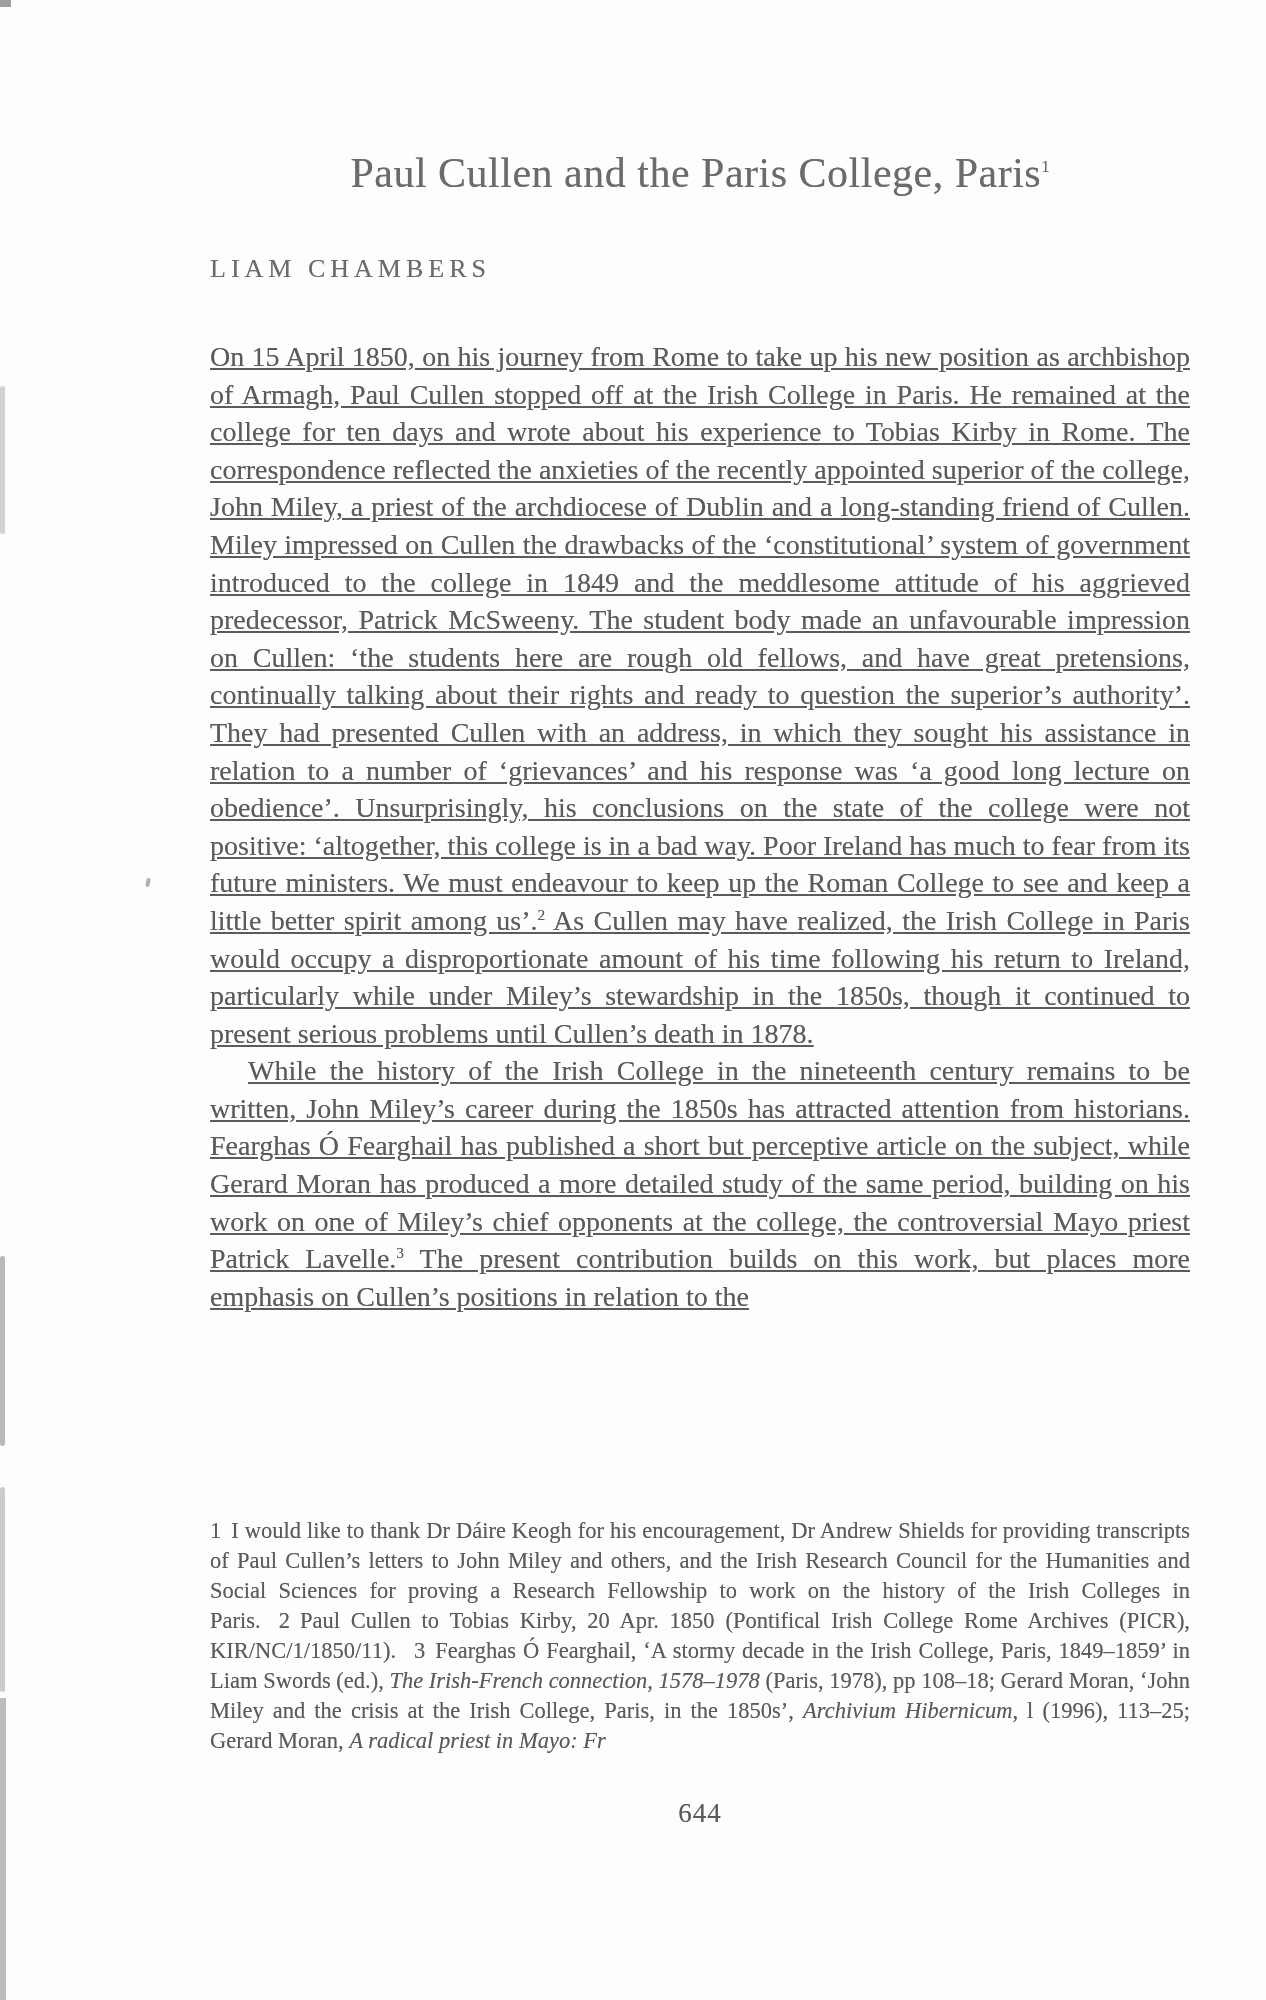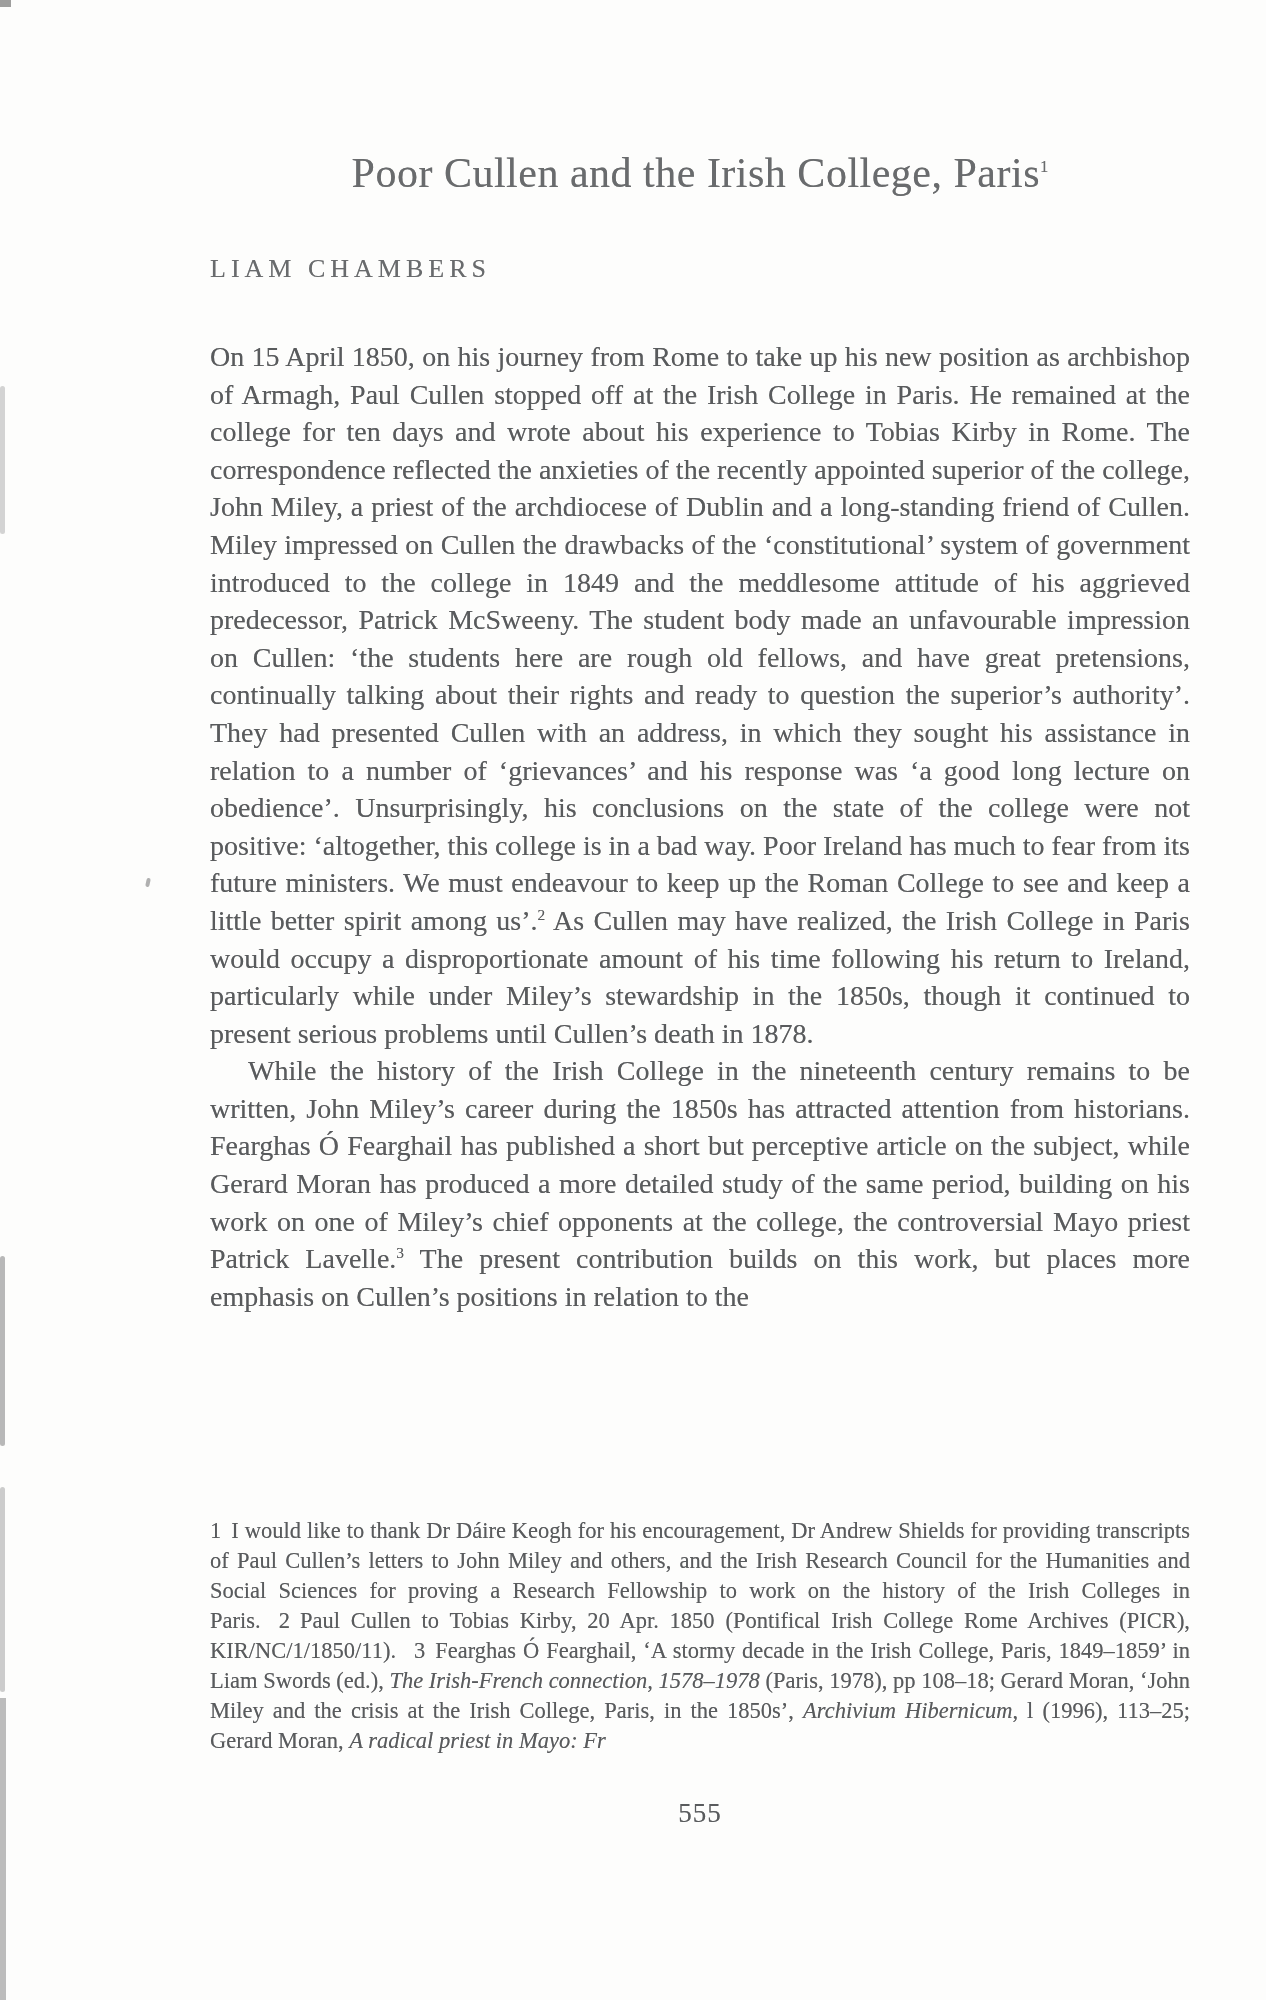--- a/index.html
+++ b/index.html
@@ -27,20 +27,21 @@
     color:var(--title-ink,#696b6d);
     text-shadow:0 0 .5px rgba(100,100,100,.5);
   }
 
   .body-text{
     position:absolute;left:210px;width:980px;top:338px;
     font-size:28px;line-height:37.6px;
     color:var(--ink,#595b5d);
     text-align:justify;
     text-shadow:0 0 .5px rgba(90,90,92,.6);
+    text-decoration:underline;
   }
   .body-text p{margin:0;}
   .body-text p.indent{text-indent:38px;}
   .fn-ref{font-size:.55em;vertical-align:super;line-height:0;}
 
   .footnotes{
     position:absolute;left:210px;width:980px;top:1516px;
     font-size:22.5px;line-height:30px;
     color:var(--ink,#595b5d);
     text-align:justify;
@@ -71,26 +72,26 @@
 
 <div class="page">
 
   <div class="artifact a1"></div>
   <div class="artifact a2"></div>
   <div class="artifact a3"></div>
   <div class="artifact a4"></div>
   <div class="artifact a5"></div>
   <div class="artifact a6"></div>
 
-  <h1 class="title"><span>Poor Cullen and the Irish College, Paris</span><sup>1</sup></h1>
+  <h1 class="title"><span>Paul Cullen and the Paris College, Paris</span><sup>1</sup></h1>
 
   <div class="author">LIAM CHAMBERS</div>
 
   <div class="body-text ink">
     <p class="para"><span>On 15 April 1850, on his journey from Rome to take up his new position as archbishop of Armagh, Paul Cullen stopped off at the Irish College in Paris. He remained at the college for ten days and wrote about his experience to Tobias Kirby in Rome. The correspondence reflected the anxieties of the recently appointed superior of the college, John Miley, a priest of the archdiocese of Dublin and a long-standing friend of Cullen. Miley impressed on Cullen the drawbacks of the ‘constitutional’ system of government introduced to the college in 1849 and the meddlesome attitude of his aggrieved predecessor, Patrick McSweeny. The student body made an unfavourable impression on Cullen: ‘the students here are rough old fellows, and have great pretensions, continually talking about their rights and ready to question the superior’s authority’. They had presented Cullen with an address, in which they sought his assistance in relation to a number of ‘grievances’ and his response was ‘a good long lecture on obedience’. Unsurprisingly, his conclusions on the state of the college were not positive: ‘altogether, this college is in a bad way. Poor Ireland has much to fear from its future ministers. We must endeavour to keep up the Roman College to see and keep a little better spirit among us’.</span><sup class="fn-ref">2</sup><span> As Cullen may have realized, the Irish College in Paris would occupy a disproportionate amount of his time following his return to Ireland, particularly while under Miley’s stewardship in the 1850s, though it continued to present serious problems until Cullen’s death in 1878.</span></p>
     <p class="para indent"><span>While the history of the Irish College in the nineteenth century remains to be written, John Miley’s career during the 1850s has attracted attention from historians. Fearghas Ó Fearghail has published a short but perceptive article on the subject, while Gerard Moran has produced a more detailed study of the same period, building on his work on one of Miley’s chief opponents at the college, the controversial Mayo priest Patrick Lavelle.</span><sup class="fn-ref">3</sup><span> The present contribution builds on this work, but places more emphasis on Cullen’s positions in relation to the</span></p>
   </div>
 
   <div class="footnotes ink"><span class="fn-num">1</span><span>I would like to thank Dr Dáire Keogh for his encouragement, Dr Andrew Shields for providing transcripts of Paul Cullen’s letters to John Miley and others, and the Irish Research Council for the Humanities and Social Sciences for proving a Research Fellowship to work on the history of the Irish Colleges in Paris.</span><span class="fn-num run-in">2</span><span>Paul Cullen to Tobias Kirby, 20 Apr. 1850 (Pontifical Irish College Rome Archives (PICR), KIR/NC/1/1850/11).</span><span class="fn-num run-in">3</span><span>Fearghas Ó Fearghail, ‘A stormy decade in the Irish College, Paris, 1849–1859’ in Liam Swords (ed.), </span><span class="italic">The Irish-French connection, 1578–1978</span><span> (Paris, 1978), pp 108–18; Gerard Moran, ‘John Miley and the crisis at the Irish College, Paris, in the 1850s’, </span><span class="italic">Archivium Hibernicum</span><span>, l (1996), 113–25; Gerard Moran, </span><span class="italic">A radical priest in Mayo: Fr</span></div>
 
-  <div class="page-number">555</div>
+  <div class="page-number">644</div>
 
 </div>
 
 </body></html>

